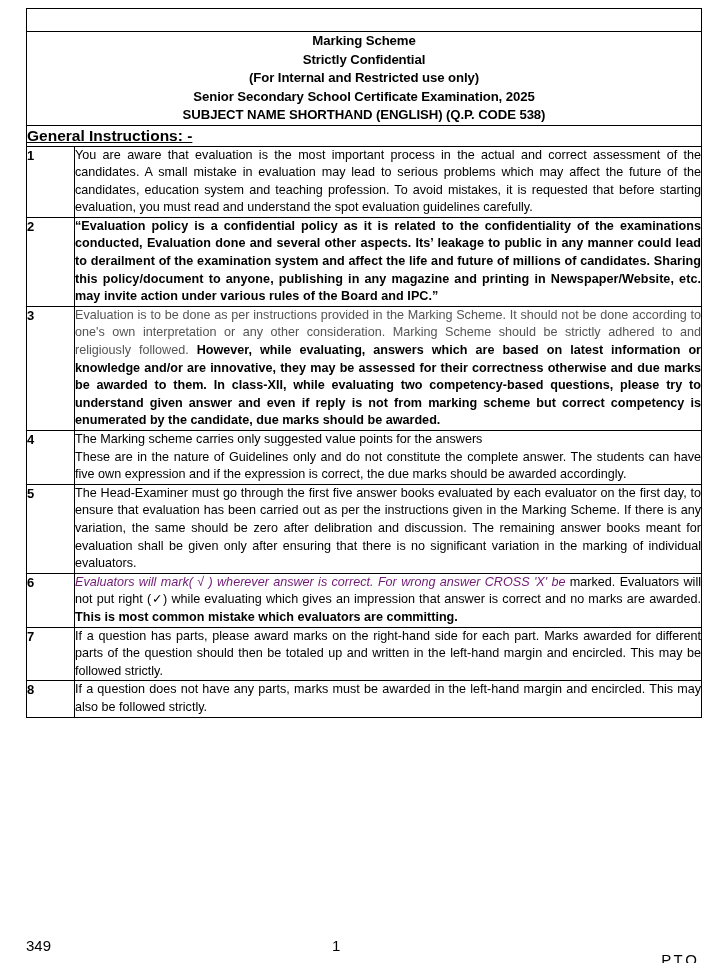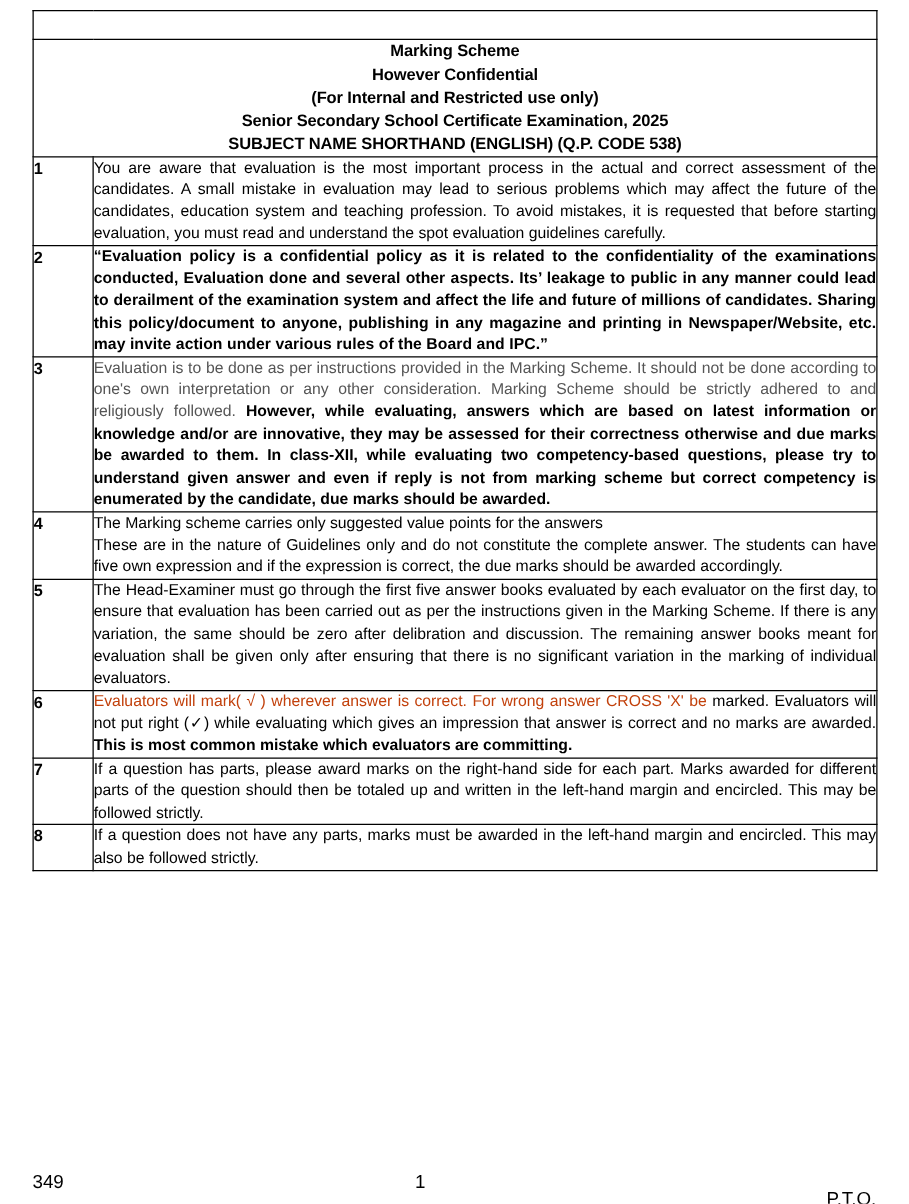--- a/index.html
+++ b/index.html
@@ -97,21 +97,22 @@
   .b { font-weight: bold; }
   .light {
     color: #555555;
     font-weight: 300;
   }
   .row2 {
     font-weight: bold;
     letter-spacing: 0.05px;
   }
   .row6head {
-    color: #c2410c;
+    color: #701a75;
+    font-style: italic;
   }
 
   
   .footer {
     position: absolute;
     left: 26px;
     top: 922px;
     width: 675px;
     display: flex;
     align-items: center;
@@ -138,27 +139,32 @@
     </colgroup>
     <tbody>
 
       <tr class="blank-row">
         <td colspan="2"></td>
       </tr>
 
       <tr>
         <td class="title-cell" colspan="2">
           <div class="title-line">Marking Scheme</div>
-          <div class="title-line">However Confidential</div>
+          <div class="title-line">Strictly Confidential</div>
           <div class="title-line">(For Internal and Restricted use only)</div>
           <div class="title-line">Senior Secondary School Certificate Examination, 2025</div>
           <div class="title-line">SUBJECT NAME  SHORTHAND (ENGLISH)  (Q.P. CODE 538)</div>
         </td>
       </tr>
 
+      <tr>
+        <td class="gi-cell" colspan="2">
+          <span class="gi-heading">General Instructions: -</span>
+        </td>
+      </tr>
 
       <tr>
         <td class="num">1</td>
         <td class="body">
           <p class="lastline">You are aware that evaluation is the most important process in the actual and correct assessment of the candidates. A small mistake in evaluation may lead to serious problems which may affect the future of the candidates, education system and teaching profession. To avoid mistakes, it is requested that before starting evaluation, you must read and understand the spot evaluation guidelines carefully.</p>
         </td>
       </tr>
 
       <tr>
         <td class="num">2</td>

